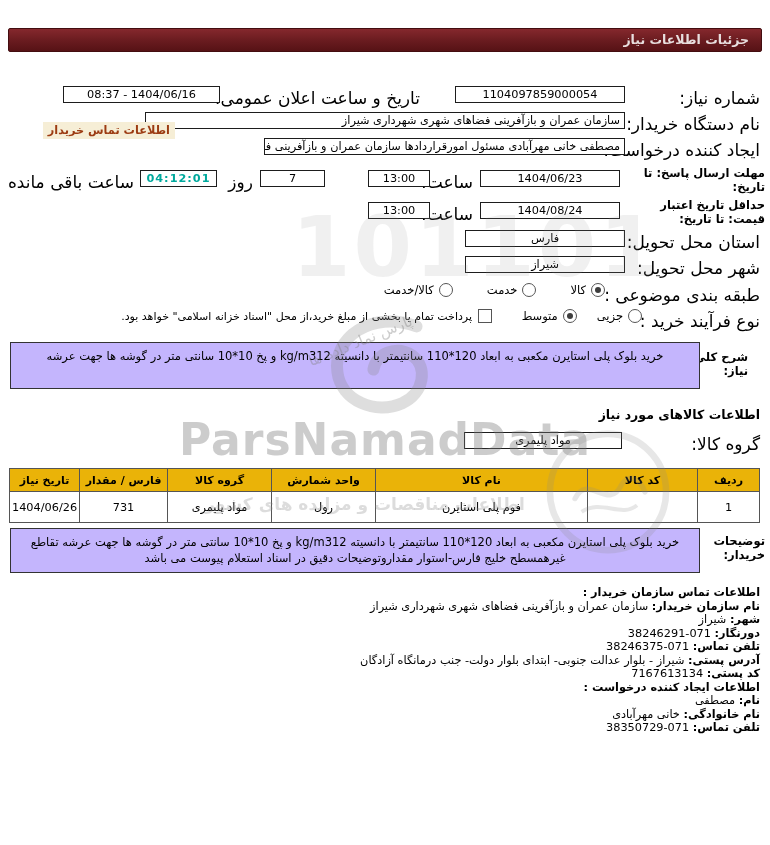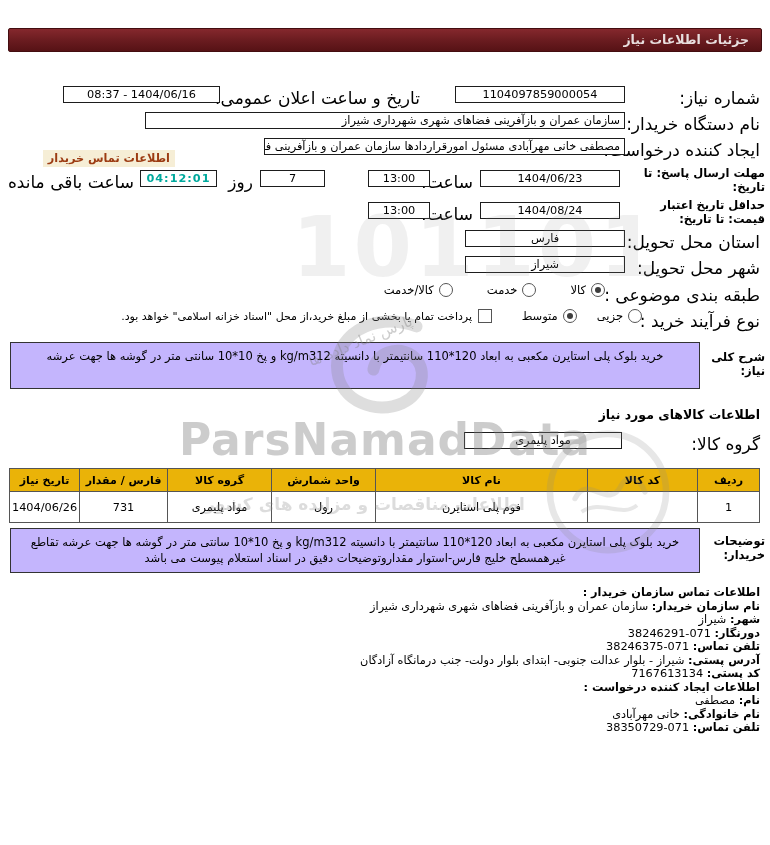--- a/index.html
+++ b/index.html
@@ -58,21 +58,21 @@
   <span class="lbl" style="top:88px;right:10px;">شماره نیاز:</span>
   <span class="box" style="top:86px;right:145px;width:170px;" dir="ltr">1104097859000054</span>
   <span class="lbl" style="top:88px;right:350px;">تاریخ و ساعت اعلان عمومی:</span>
   <span class="box" style="top:86px;right:550px;width:157px;" dir="rtl">1404/06/16 - 08:37</span>
 
   <span class="lbl" style="top:114px;right:10px;">نام دستگاه خریدار:</span>
   <span class="box rt" style="top:112px;right:145px;width:480px;">سازمان عمران و بازآفرینی فضاهای شهری شهرداری شیراز</span>
 
   <span class="lbl" style="top:140px;right:10px;">ایجاد کننده درخواست:</span>
   <span class="box rt" style="top:138px;right:145px;width:361px;">مصطفی خانی مهرآبادی مسئول امورقراردادها سازمان عمران و بازآفرینی فضاها</span>
-  <span class="link" style="top:150px;right:595px;">اطلاعات تماس خریدار</span>
+  <span class="link" style="top:122px;right:595px;">اطلاعات تماس خریدار</span>
 
   <div class="lblblock" style="top:166px;right:5px;width:122px;">مهلت ارسال پاسخ: تا تاریخ:</div>
   <span class="box" style="top:170px;right:150px;width:140px;" dir="ltr">1404/06/23</span>
   <span class="lbl" style="top:172px;right:297px;">ساعت:</span>
   <span class="box" style="top:170px;right:340px;width:62px;" dir="ltr">13:00</span>
   <span class="box" style="top:170px;right:445px;width:65px;" dir="ltr">7</span>
   <span class="lbl" style="top:172px;right:517px;">روز</span>
   <span class="box green" style="top:170px;right:553px;width:77px;" dir="ltr">04:12:01</span>
   <span class="lbl" style="top:172px;right:636px;">ساعت باقی مانده</span>
 
@@ -111,21 +111,21 @@
     <span class="ritem">
       <span class="radio selected"></span>
       <span class="opt-label">متوسط</span>
     </span>
   </div>
   <div class="rgroup" style="top:309px;right:278px;gap:6px;">
     <span class="checkbox"></span>
     <span class="opt-label" style="font-size:11px;">پرداخت تمام یا بخشی از مبلغ خرید،از محل "اسناد خزانه اسلامی" خواهد بود.</span>
   </div>
 
-  <div class="lblblock" style="top:350px;right:5px;width:62px;">شرح کلی نیاز:</div>
+  <div class="lblblock" style="top:350px;right:22px;width:62px;">شرح کلی نیاز:</div>
   <div class="bigbox" style="top:342px;right:70px;left:10px;height:47px;">خرید بلوک پلی استایرن مکعبی به ابعاد 120*110 سانتیمتر با دانسیته kg/m312 و پخ 10*10 سانتی متر در گوشه ها جهت عرشه</div>
 
   <span class="sec-title" style="top:407px;right:10px;">اطلاعات کالاهای مورد نیاز</span>
   <span class="lbl" style="top:434px;right:10px;">گروه کالا:</span>
   <span class="box" style="top:432px;right:148px;width:158px;">مواد پلیمری</span>
 
   <table class="goods">
     <colgroup>
       <col style="width:62px">
         <col style="width:110px">

